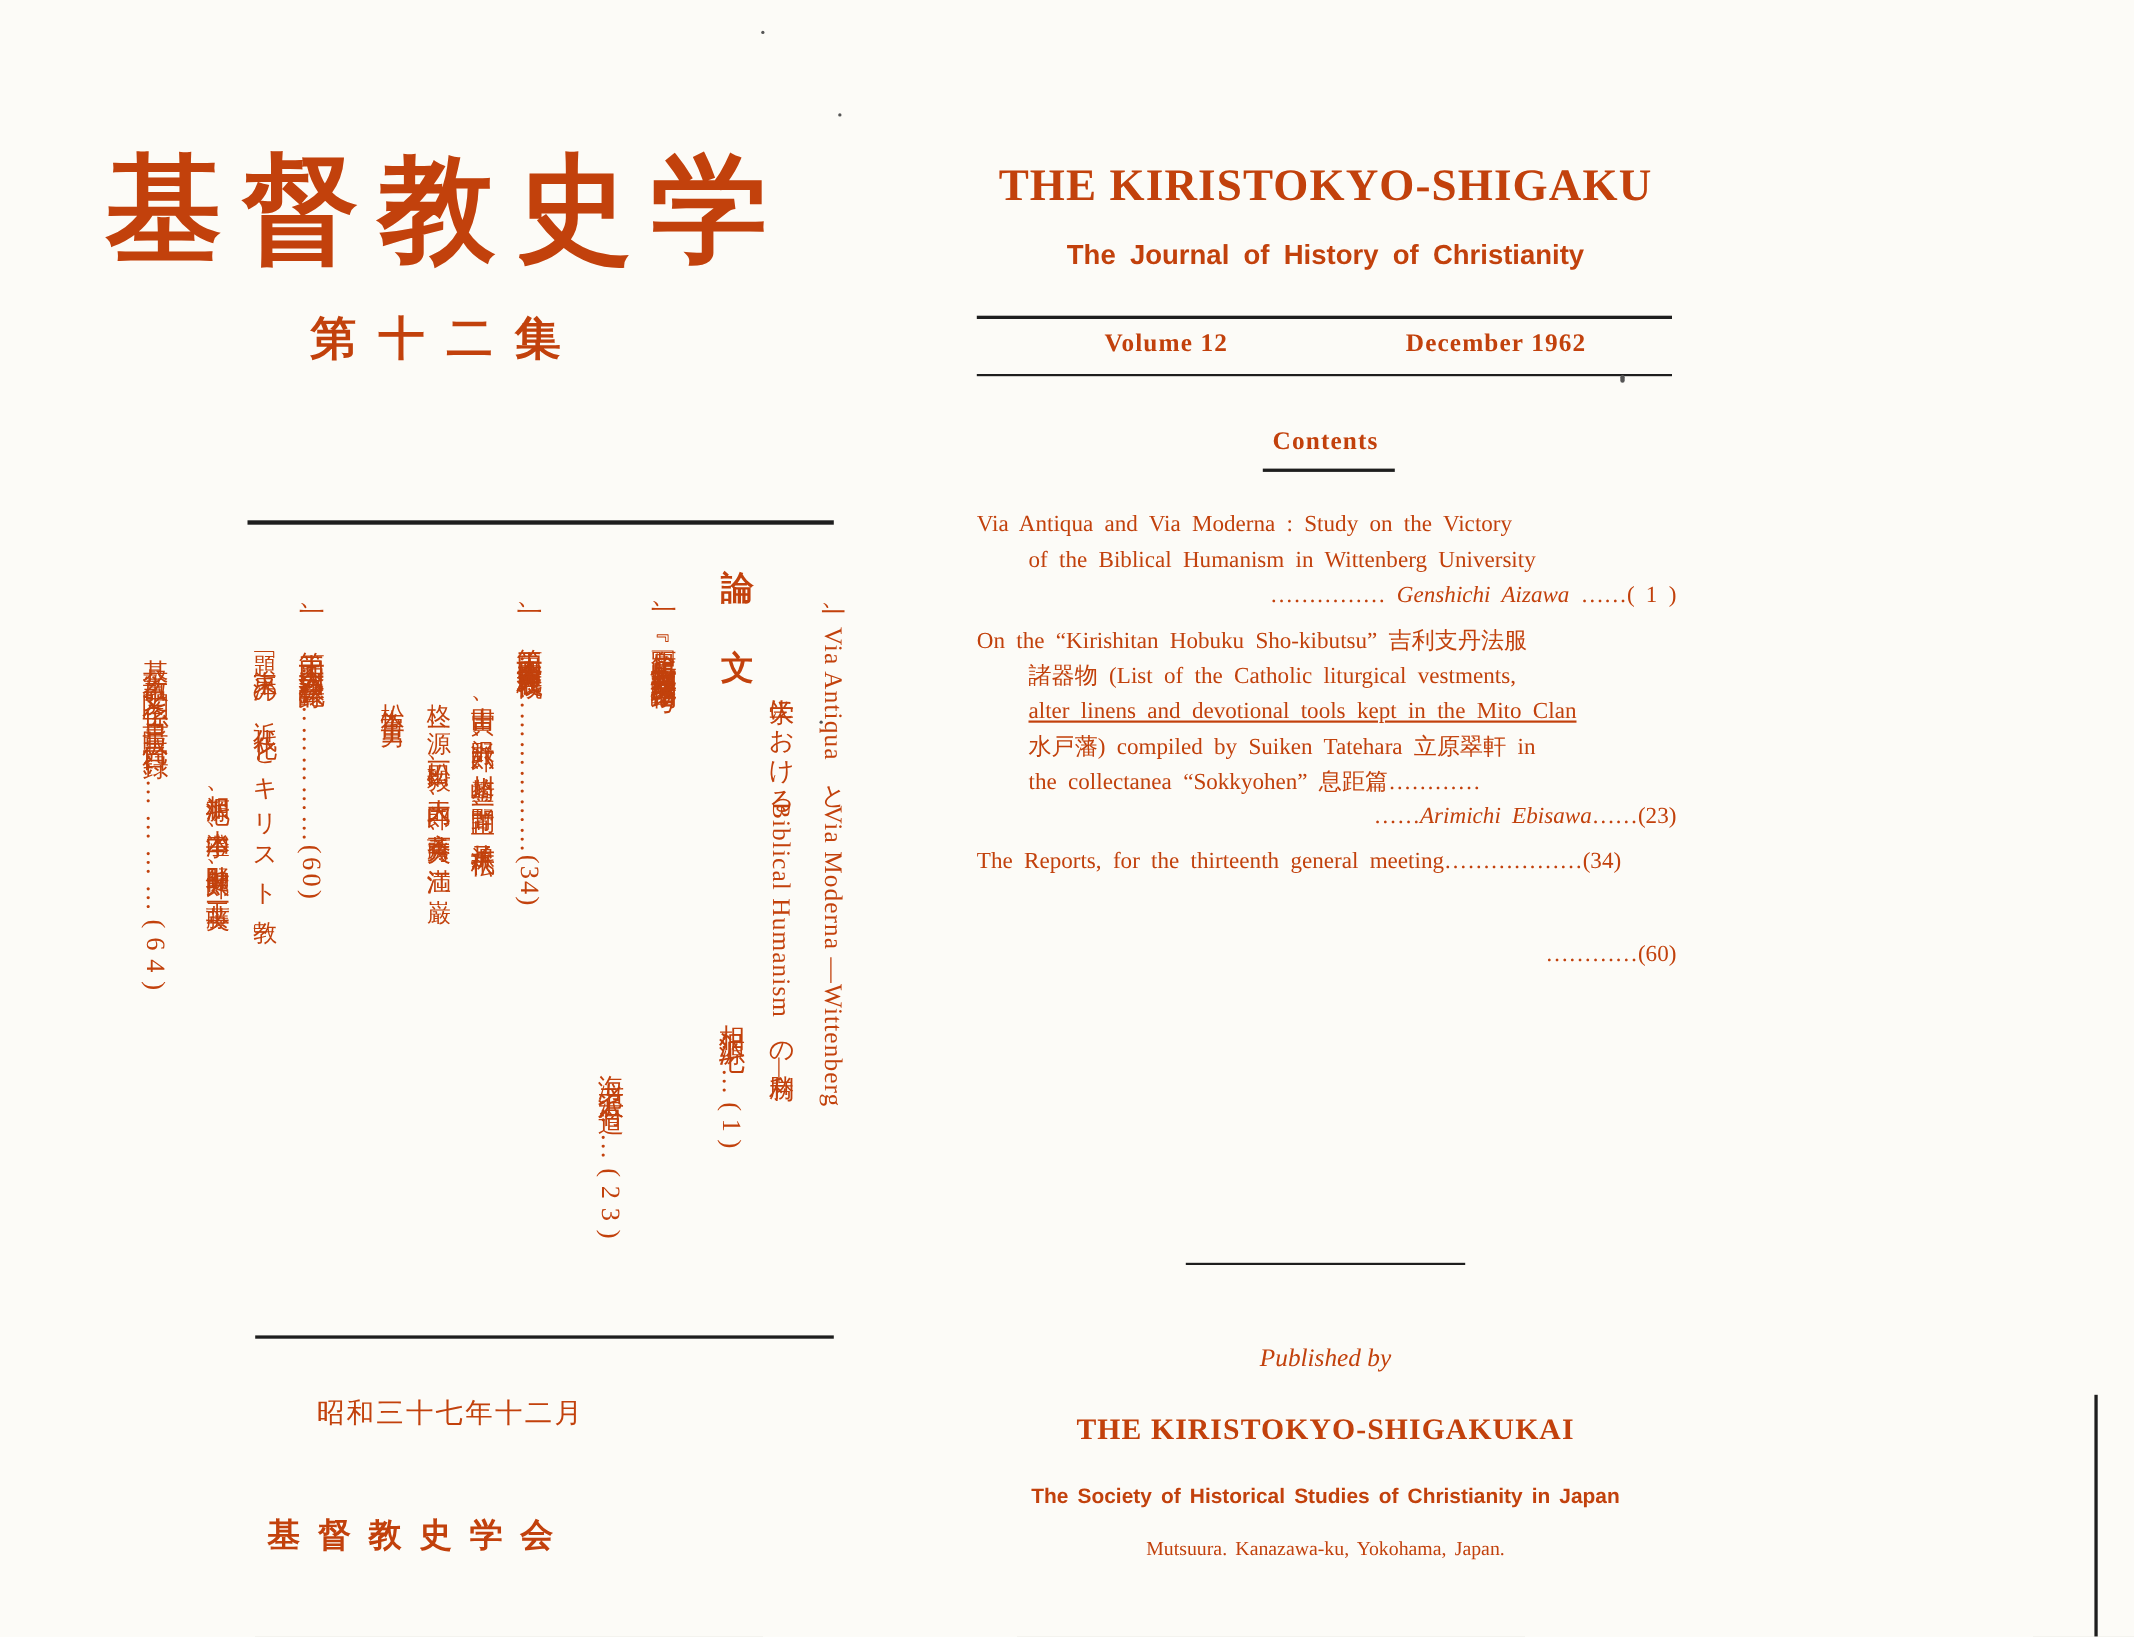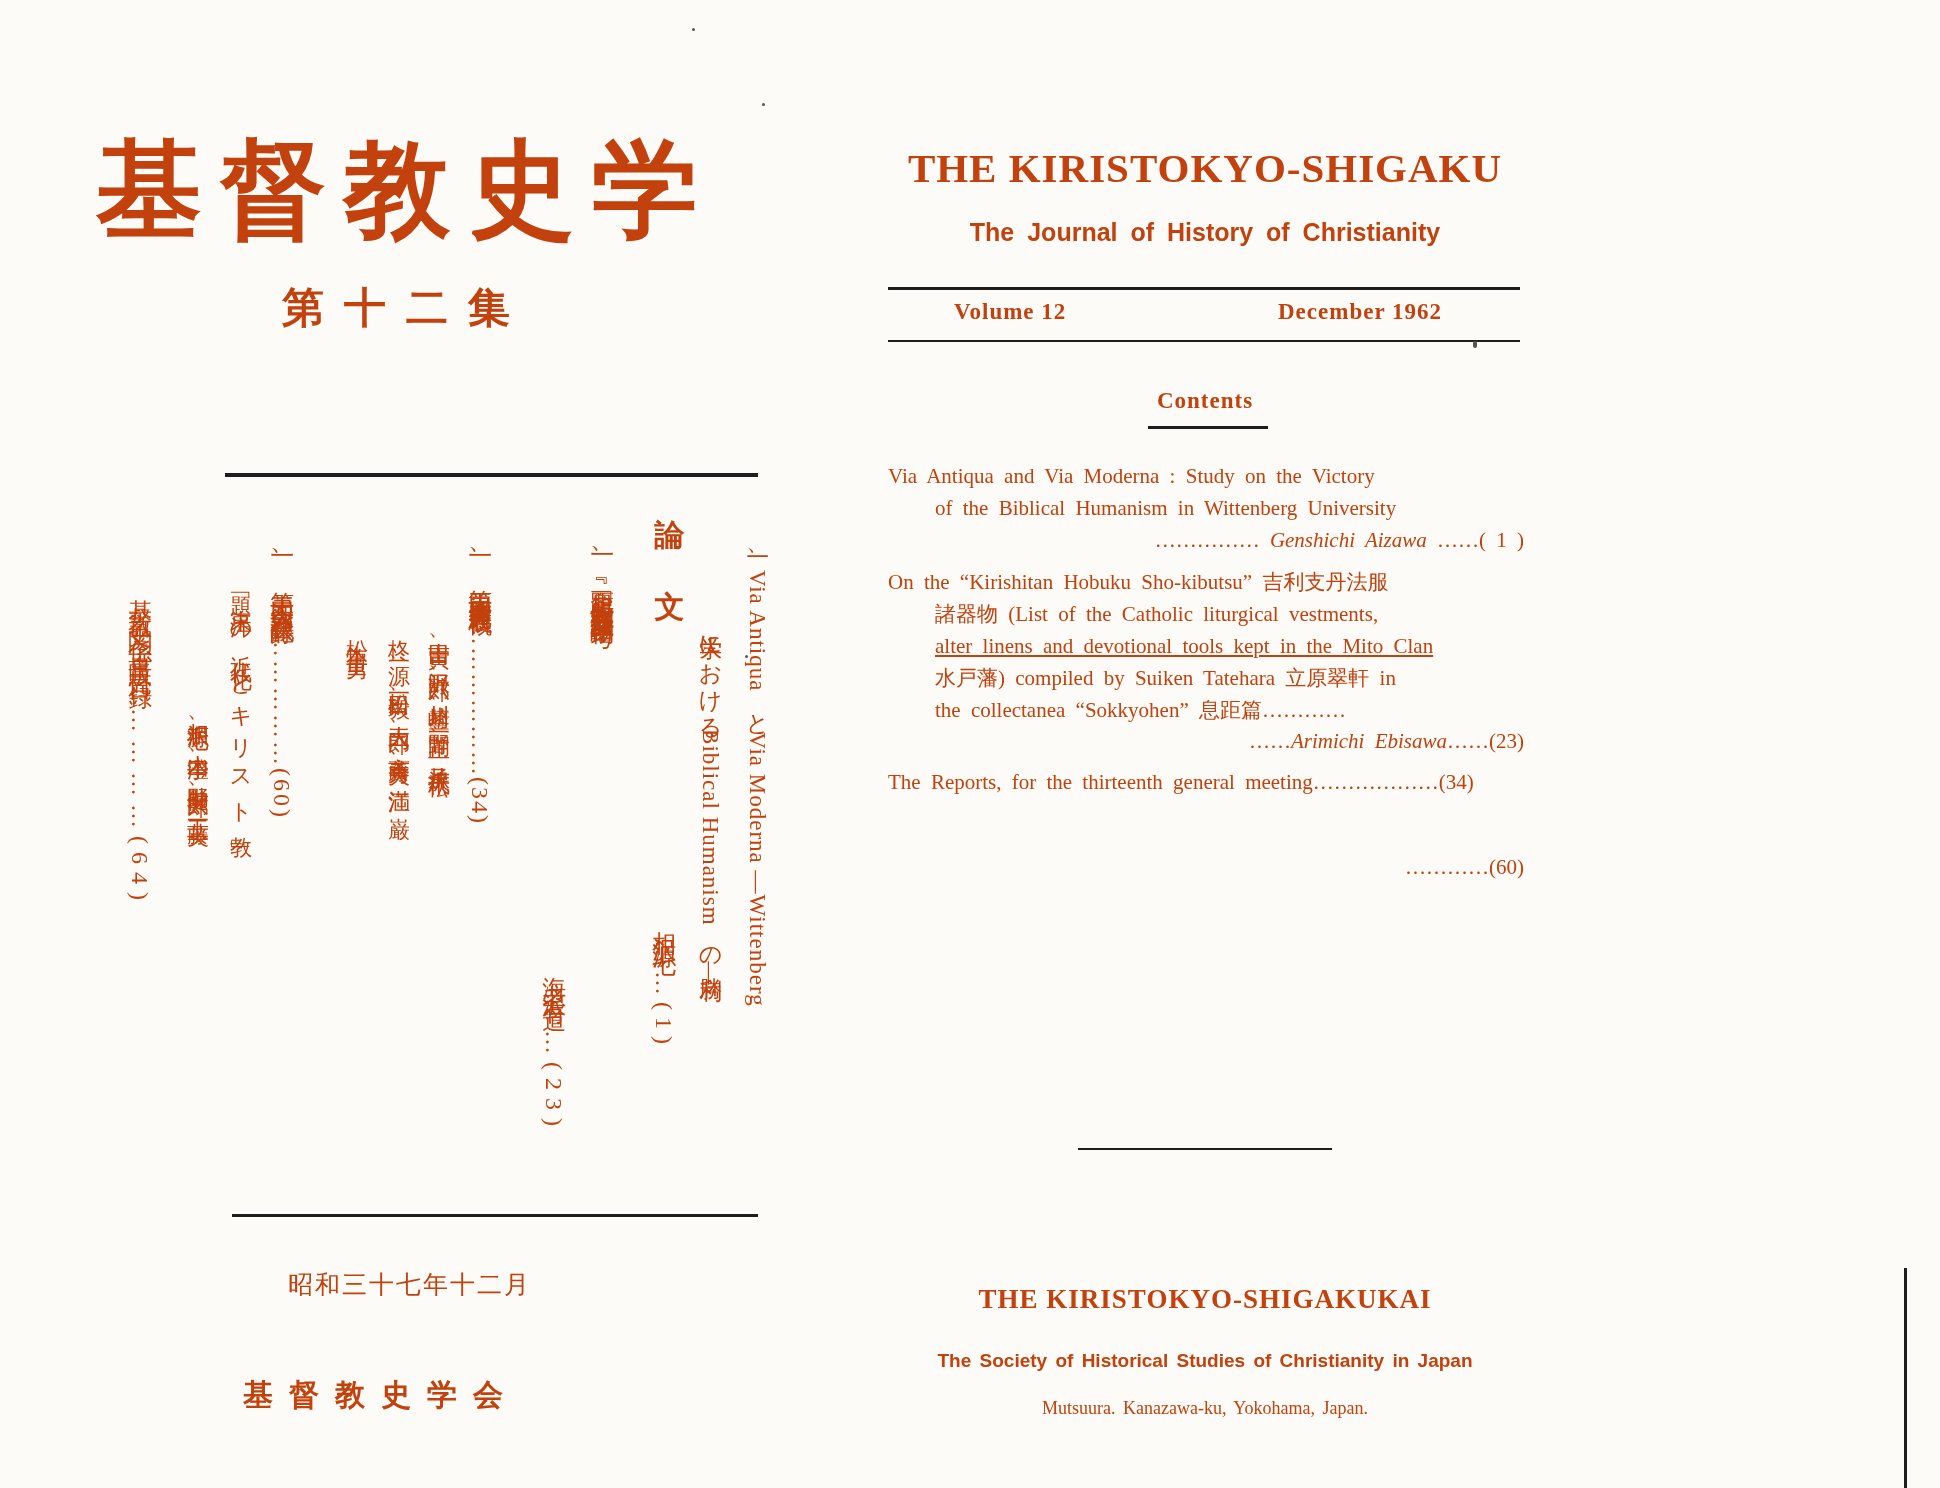--- a/index.html
+++ b/index.html
@@ -35,21 +35,21 @@
   
   .en-title{
     position:absolute;left:880px;top:144px;width:650px;text-align:center;
     font-size:41px;font-weight:bold;letter-spacing:1px;white-space:nowrap;
   }
   .en-subtitle{
     position:absolute;left:880px;top:218px;width:650px;text-align:center;
     font-family:"Liberation Sans","DejaVu Sans",sans-serif;
     font-size:25px;font-weight:600;word-spacing:6px;white-space:nowrap;
   }
-  .vol-label{position:absolute;left:954px;top:299px;font-size:23px;font-weight:bold;letter-spacing:1px;}
+  .vol-label{position:absolute;left:1004px;top:299px;font-size:23px;font-weight:bold;letter-spacing:1px;}
   .issue-date{position:absolute;left:1278px;top:299px;font-size:23px;font-weight:bold;letter-spacing:1px;}
   .contents-h{
     position:absolute;left:1080px;top:388px;width:250px;text-align:center;
     font-size:23px;font-weight:bold;letter-spacing:1px;
   }
   .rline{
     position:absolute;font-size:21px;line-height:26px;word-spacing:5px;
     white-space:nowrap;
   }
   .rline i{font-style:italic;}
@@ -126,20 +126,21 @@
   <div class="rline" style="left:935px;top:665px;">水戸藩) compiled by Suiken Tatehara 立原翠軒 in</div>
   <div class="rline" style="left:935px;top:697px;">the collectanea “Sokkyohen” 息距篇…………</div>
   <div class="rline" style="right:416px;top:728px;"><span>……</span><i>Arimichi Ebisawa</i><span>……(23)</span></div>
 
   <div class="rline" style="left:888px;top:769px;">The Reports, for the thirteenth general meeting………………(34)</div>
 
   <div class="rline" style="right:416px;top:854px;">…………(60)</div>
 
   <div class="rule" style="left:1078px;top:1148px;width:254px;height:2px;"></div>
 
+  <div class="pub-by">Published by</div>
   <div class="pub-name">THE KIRISTOKYO-SHIGAKUKAI</div>
   <div class="pub-soc">The Society of Historical Studies of Christianity in Japan</div>
   <div class="pub-addr">Mutsuura. Kanazawa-ku, Yokohama, Japan.</div>
 
   <div class="speck" style="left:692px;top:28px;width:3px;height:3px;"></div>
   <div class="speck" style="left:762px;top:103px;width:3px;height:3px;"></div>
   <div class="speck" style="left:1473px;top:341px;width:4px;height:7px;border-radius:2px;"></div>
   <div class="speck" style="left:745px;top:655px;width:3px;height:3px;"></div>
   <div class="rule" style="left:1904px;top:1268px;width:3px;height:220px;"></div>
 

